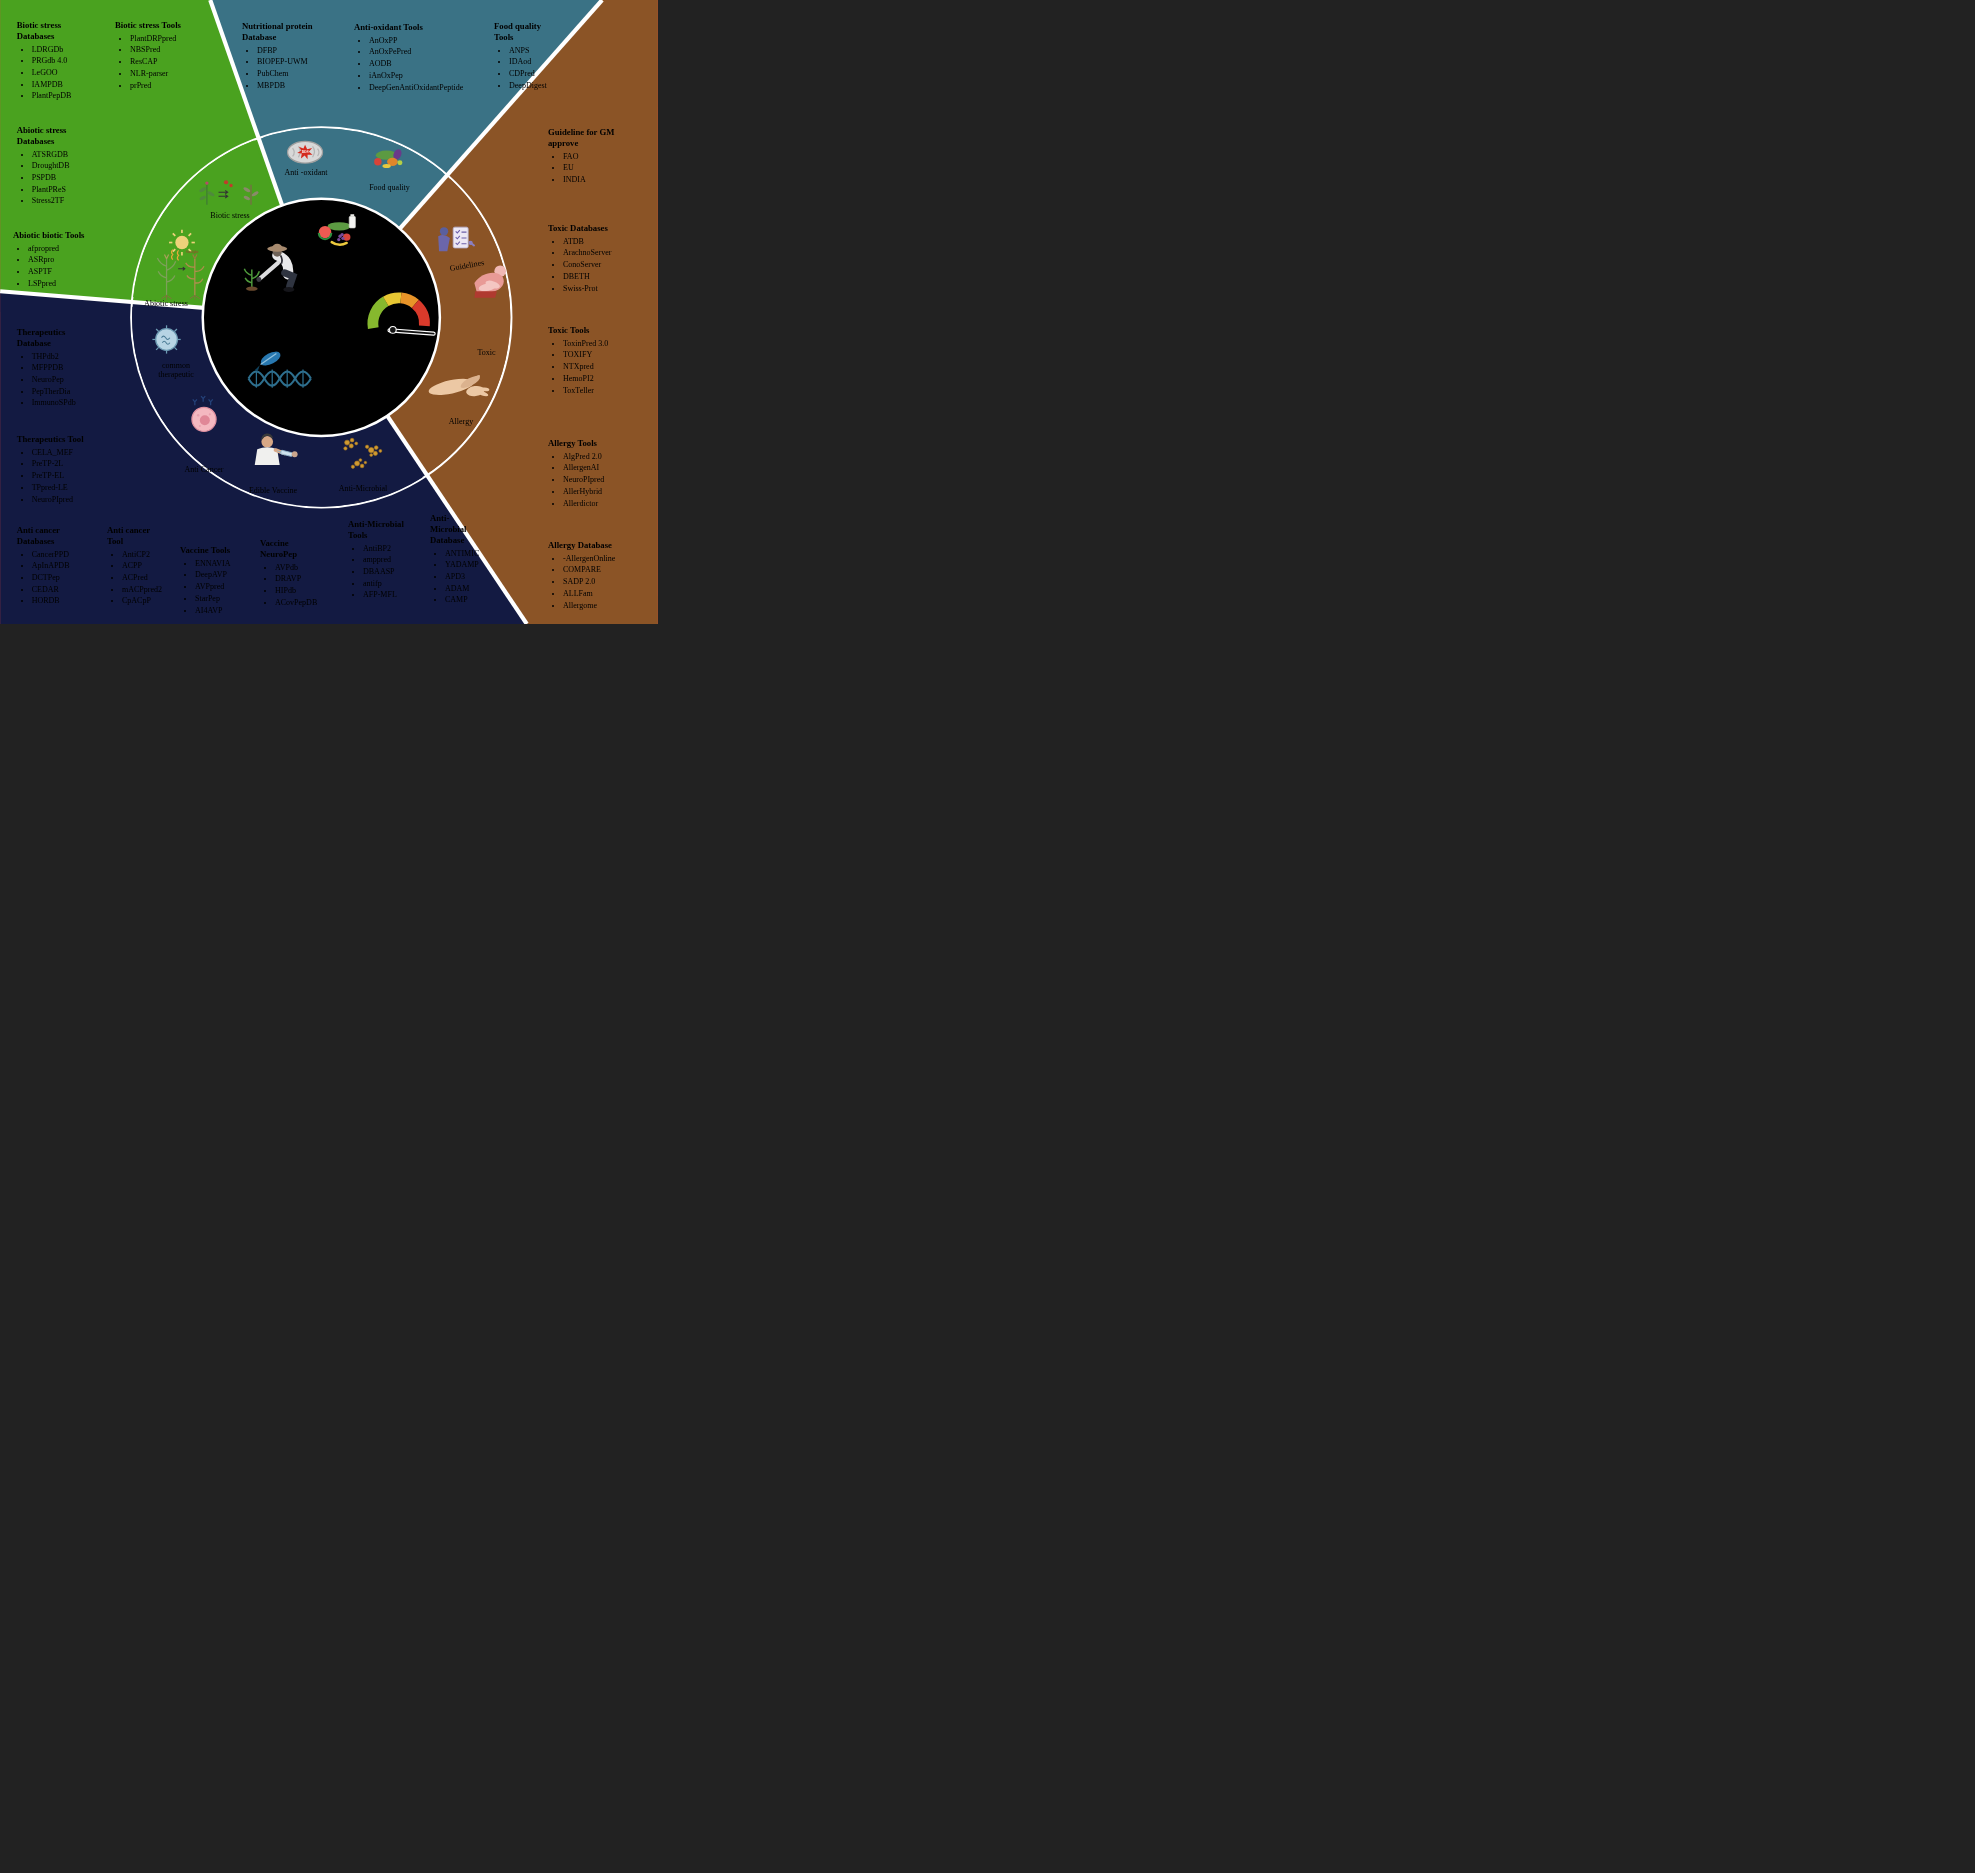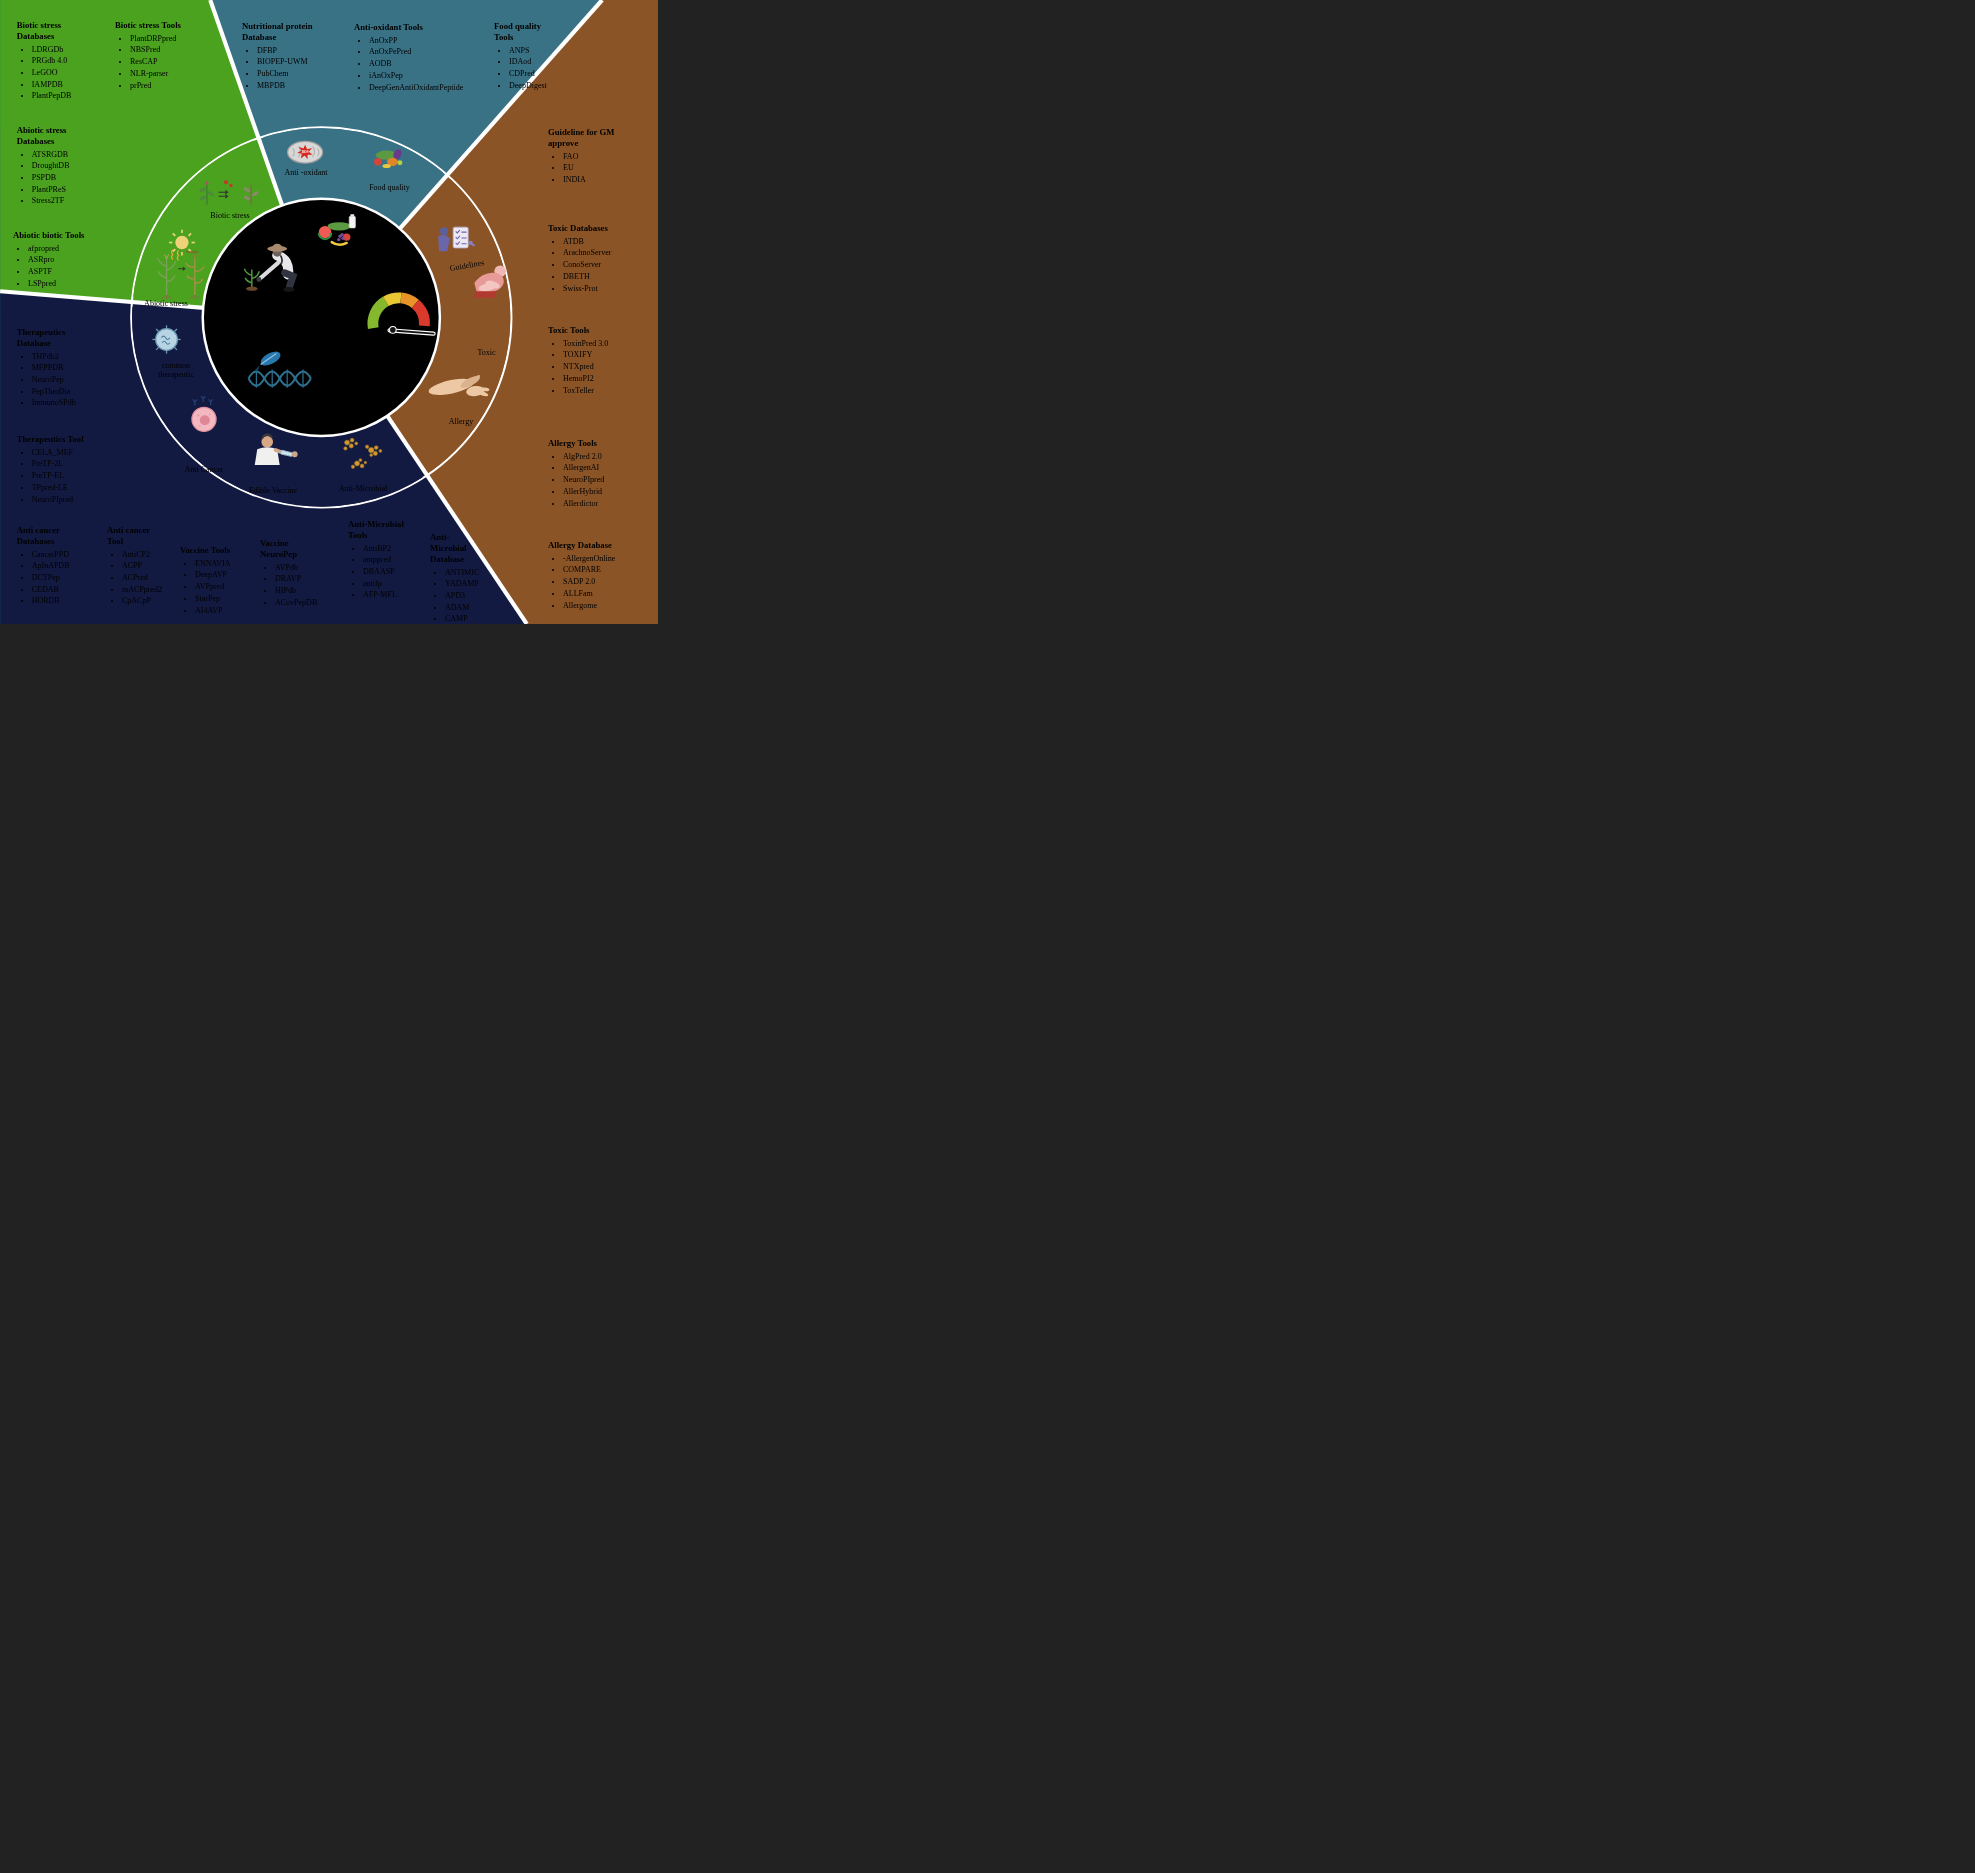--- a/index.html
+++ b/index.html
@@ -1,16 +1,16 @@
 <!DOCTYPE html>
 <html style="font-size:6.7px"><head>
 <meta charset="utf-8">
 <style>
   html,body{margin:0;padding:0;background:#222;}
-  #canvas{position:relative;width:658px;height:624px;overflow:hidden;background:#0f766e;
+  #canvas{position:relative;width:658px;height:624px;overflow:hidden;background:#ef4444;
           font-family:"Liberation Serif","DejaVu Serif",serif;color:#000;}
   #bg{position:absolute;left:0;top:0;}
   .section{position:absolute;}
   .section h3{margin:0;font-weight:700;font-size:8.7px;line-height:1.25;}
   .section ul{margin:2.9px 0 0 0;padding:0 0 0 15px;}
   .section li{font-size:8px;line-height:1.2;margin-bottom:2.1px;}
   .ring-label{position:absolute;font-size:8px;text-align:center;line-height:1.15;}
   #core-label{position:absolute;left:284px;top:311px;width:75px;text-align:center;
               font-size:9.6px;font-weight:600;}
   .tilt{transform:rotate(-10deg);}
@@ -425,21 +425,21 @@
 <div class="section" style="left:348px;top:519px;width:75px">
   <h3>Anti-Microbial Tools</h3>
   <ul>
         <li>AntiBP2</li>
         <li>amppred</li>
         <li>DBAASP</li>
         <li>antifp</li>
         <li>AFP-MFL</li>
       </ul>
 </div>
-<div class="section" style="left:430px;top:532px;width:48px">
+<div class="section" style="left:430px;top:513px;width:48px">
   <h3>Anti-Microbial Database</h3>
   <ul>
         <li>ANTIMIC</li>
         <li>YADAMP</li>
         <li>APD3</li>
         <li>ADAM</li>
         <li>CAMP</li>
       </ul>
 </div>
 

